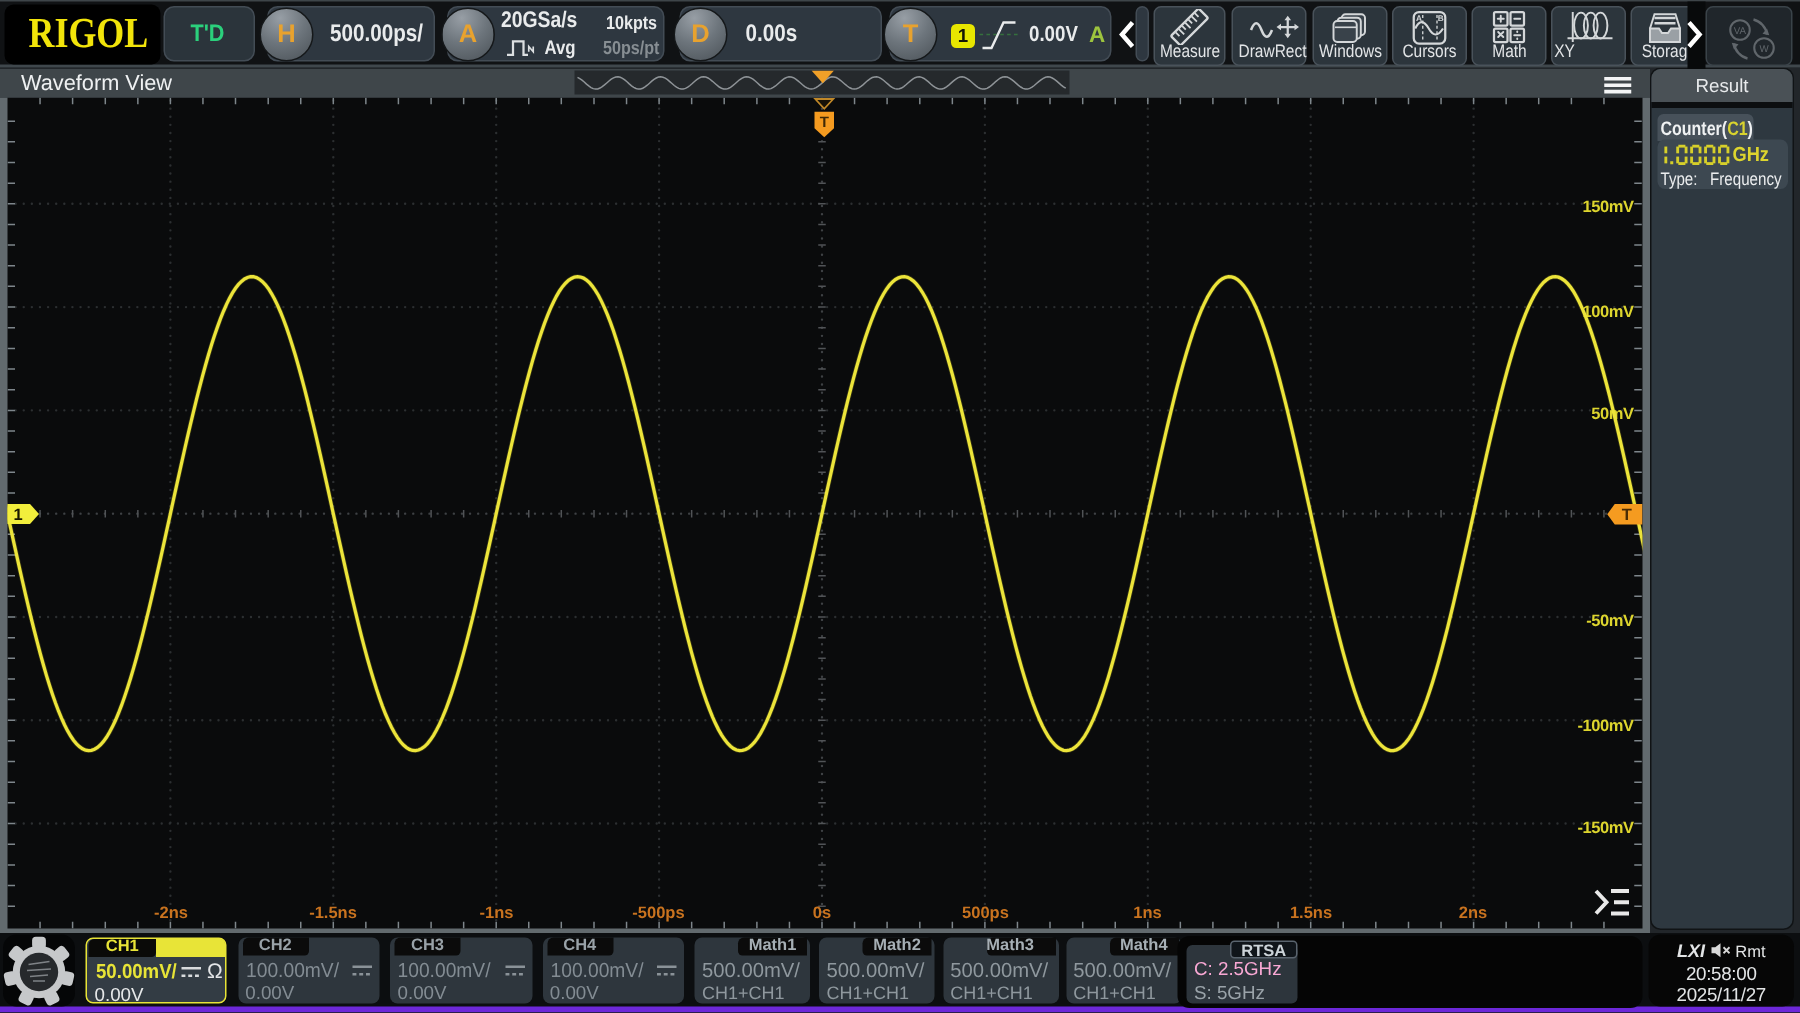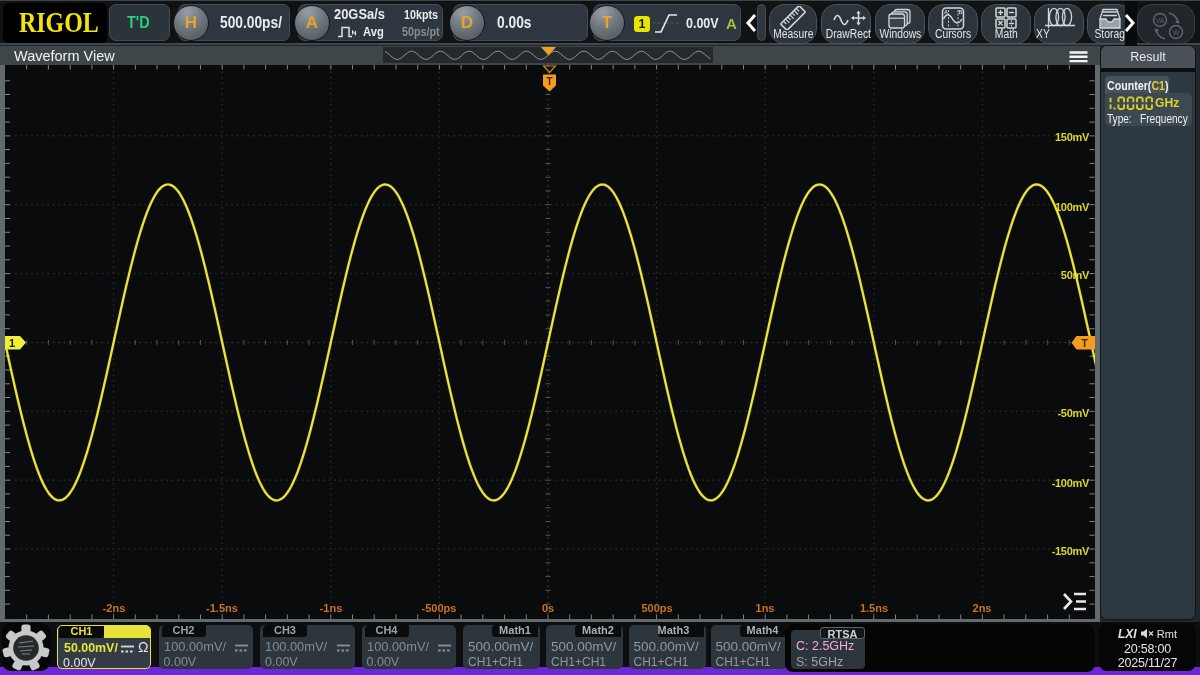--- a/index.html
+++ b/index.html
@@ -4,27 +4,27 @@
 html,body{width:1200px;height:675px;overflow:hidden;background:#22262a;font-family:"Liberation Sans",sans-serif}
 #screen{position:relative;width:1200px;height:675px;background:#22262a}
 #topbar{position:absolute;left:0;top:0;width:1200px;height:45px;background:#101214;border-top:1.5px solid #3e4549;border-bottom:2px solid #3f474c}
 .rigolbox{position:absolute;left:3px;top:1.5px;width:104px;height:40px;background:#000;border-radius:6px}
 .rigol{position:absolute;left:16px;top:4px;font-family:"Liberation Serif",serif;font-weight:bold;font-size:28.5px;color:#f2e40a;display:inline-block;transform:scaleX(0.84);transform-origin:0 0}
 .tbtn{position:absolute;top:3px;height:37px;background:#2e3740;border-radius:7px;border:1px solid #434c55}
 .tlab{position:absolute;top:3px;height:37px;line-height:37px;color:#e9ebec;font-weight:bold;white-space:nowrap}
 .cond{display:inline-block;transform:scaleX(0.86);transform-origin:0 50%}
 .circ{position:absolute;top:3.5px;width:36px;height:36px;border-radius:50%;background:radial-gradient(circle at 38% 18%,#979ea5 0%,#6d757c 48%,#4a5157 100%);border:1.5px solid #15181a;text-align:center}
 .circ span{color:#e8a22e;font-weight:bold;font-size:17px;line-height:33px}
-.ibtn{position:absolute;top:2.5px;height:40px;background:#2c353c;border-radius:15px;border:1px solid #49525a}
+.ibtn{position:absolute;top:2.5px;height:40px;background:#2c353c;border-radius:5px;border:1px solid #49525a}
 #wvtitle{position:absolute;left:0;top:46px;width:1100px;height:19px;background:#3f464a;color:#eff1f2;font-size:14.5px}
 #wvborder{position:absolute;left:0;top:65px;width:1100px;height:557px;background:#626a6e}
 #gridbg{position:absolute;left:5px;top:65px;width:1090px;height:554px;background:#0a0b0c}
 #grid{position:absolute;left:5px;top:65px}
 #result{position:absolute;left:1100px;top:45px;width:96px;height:575px;background:#2e3840;border-radius:7px;border:1.5px solid #101315}
-#botbar{position:absolute;left:0;top:622px;width:1200px;height:53px;background:#0c0e10;border-bottom:8px solid #6d28d9}
+#botbar{position:absolute;left:0;top:622px;width:1200px;height:53px;background:#0c0e10;border-bottom:4px solid #6d28d9}
 .chbox{position:absolute;top:3px;height:44px;background:#2e363d;border-radius:5px}
 #botbar>div{top:3px}
 </style></head><body>
 <div id="screen">
 <div id="wvborder"></div>
 <div id="gridbg"></div>
 <svg id="grid" style="position:absolute;left:5px;top:65px" width="1090" height="554" viewBox="0 0 1090 554" font-family="Liberation Sans, sans-serif">
       <path d="M108.6,2.0 V552.88" stroke="#2c2f31" stroke-width="1.6" stroke-dasharray="0.01 5.4" stroke-linecap="round" opacity="1"></path>
       <path d="M217.2,2.0 V552.88" stroke="#2c2f31" stroke-width="1.6" stroke-dasharray="0.01 5.4" stroke-linecap="round" opacity="1"></path>
       <path d="M325.79999999999995,2.0 V552.88" stroke="#2c2f31" stroke-width="1.6" stroke-dasharray="0.01 5.4" stroke-linecap="round" opacity="1"></path>

